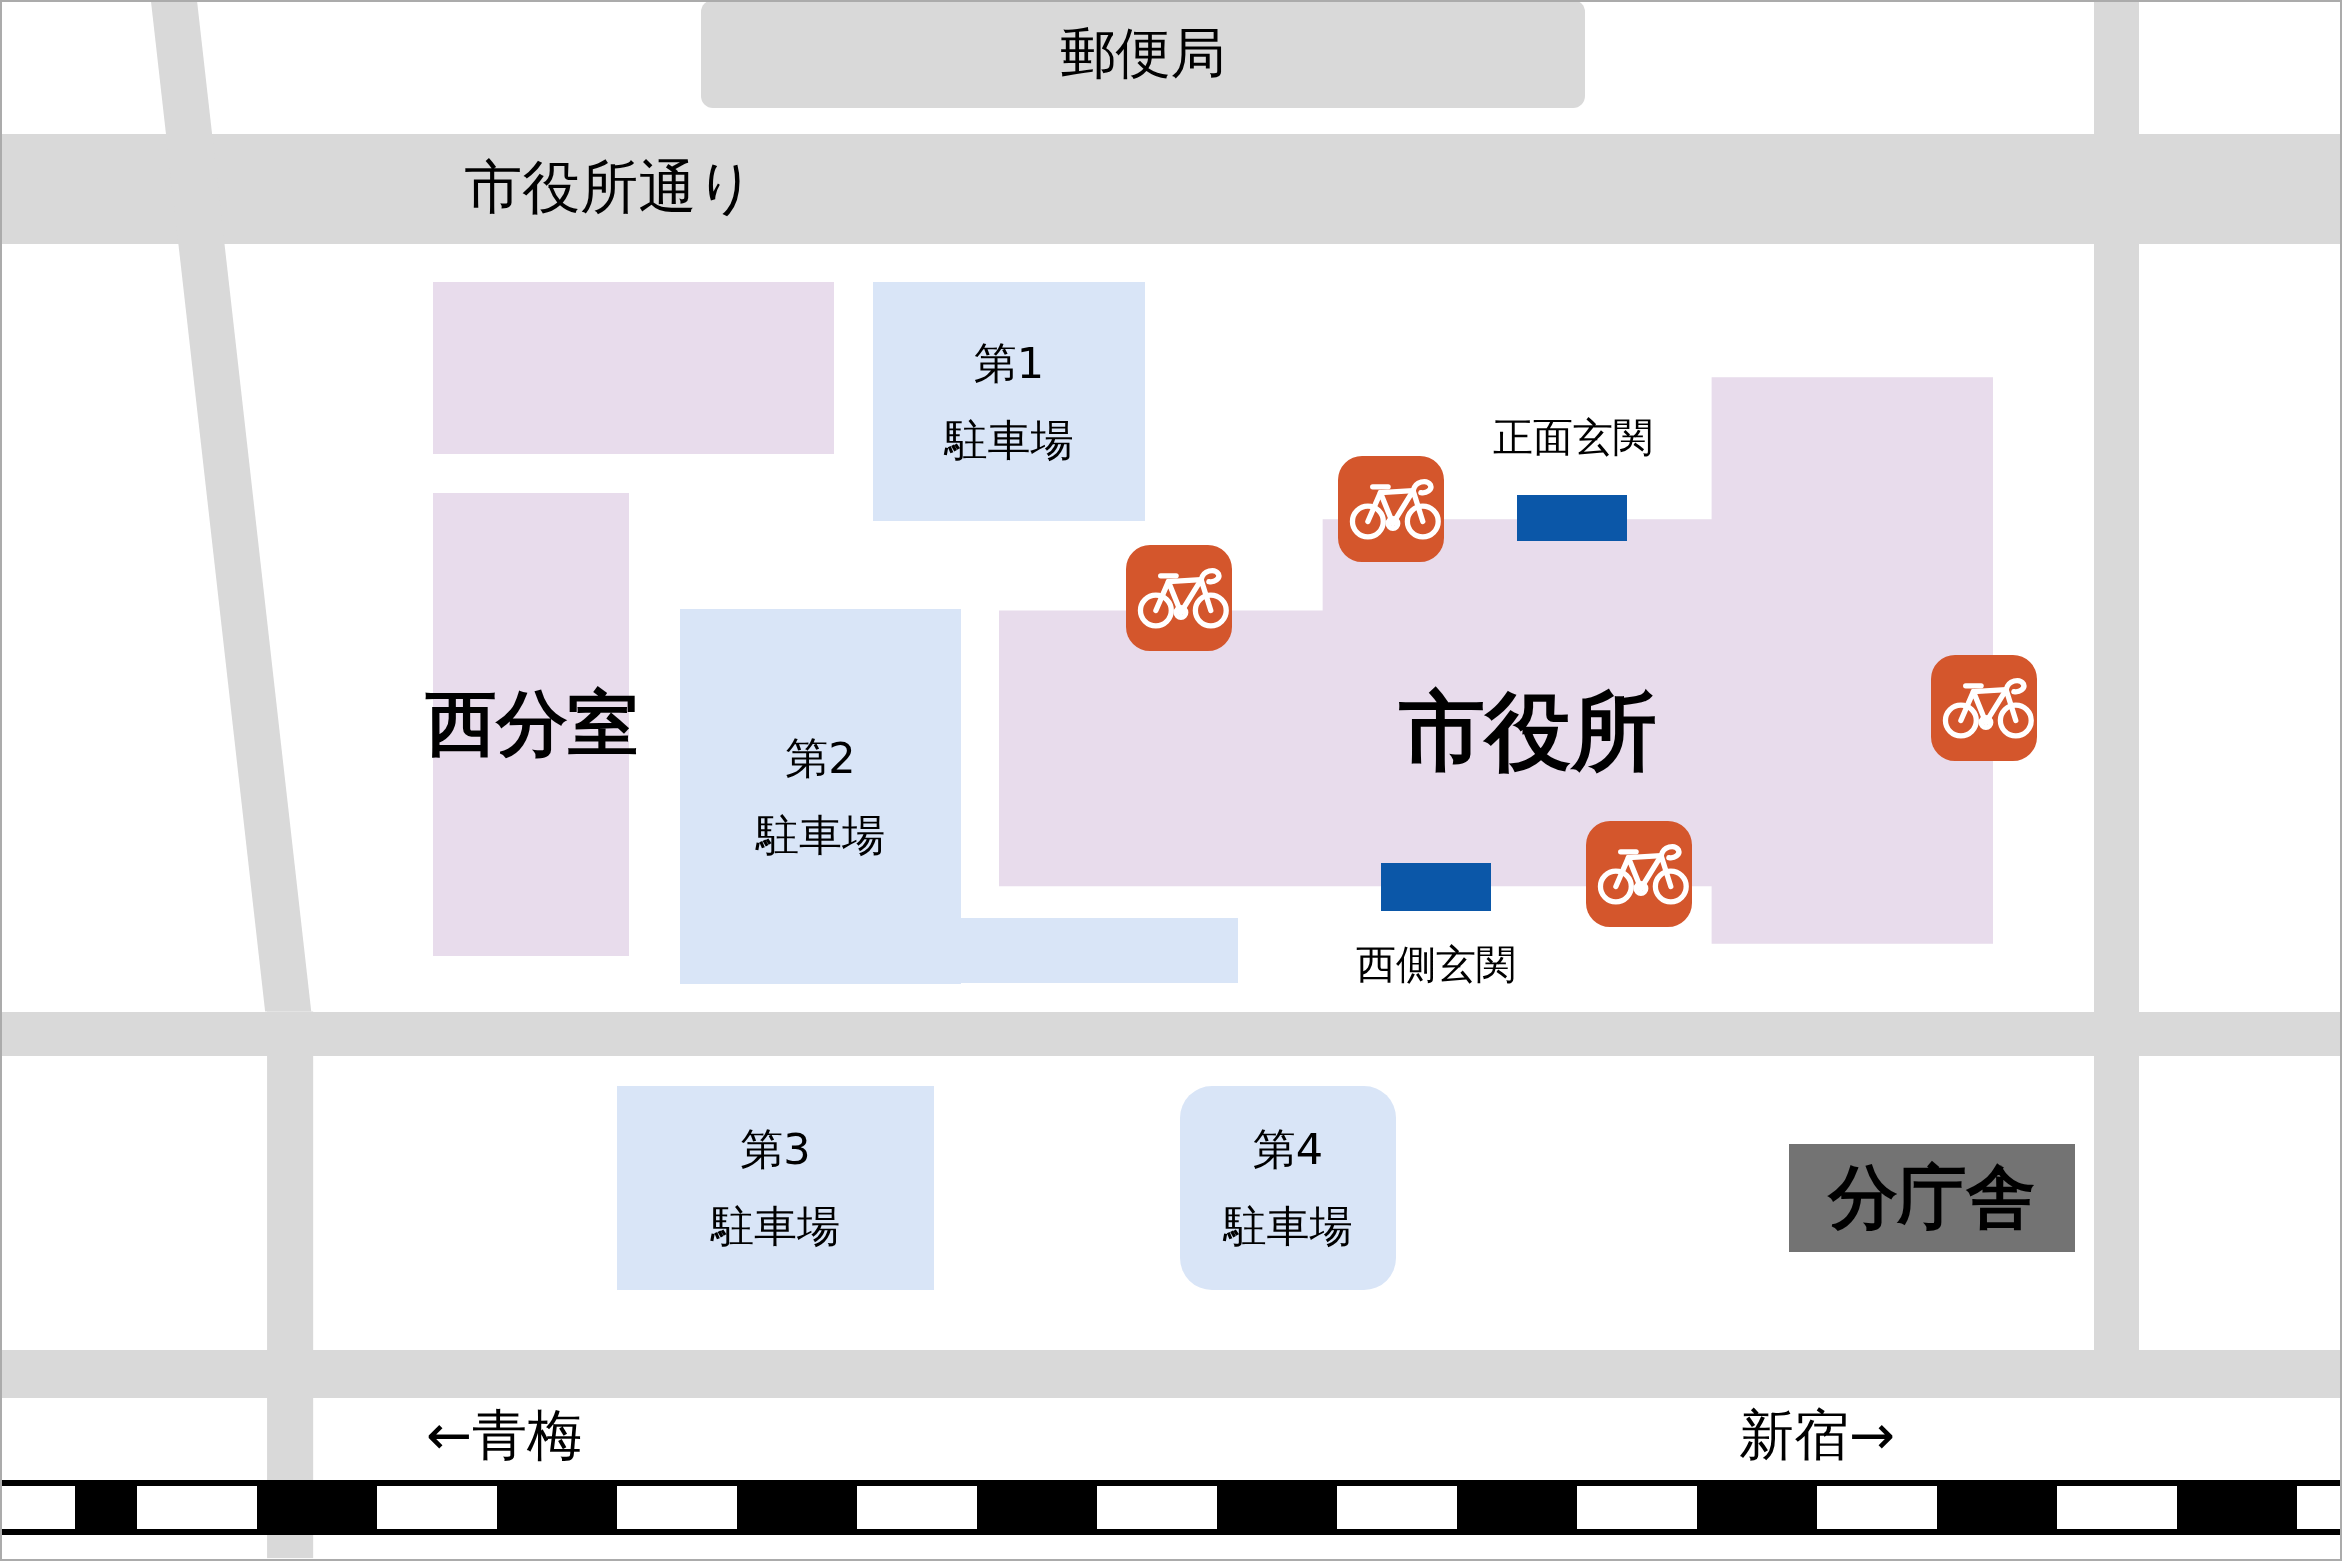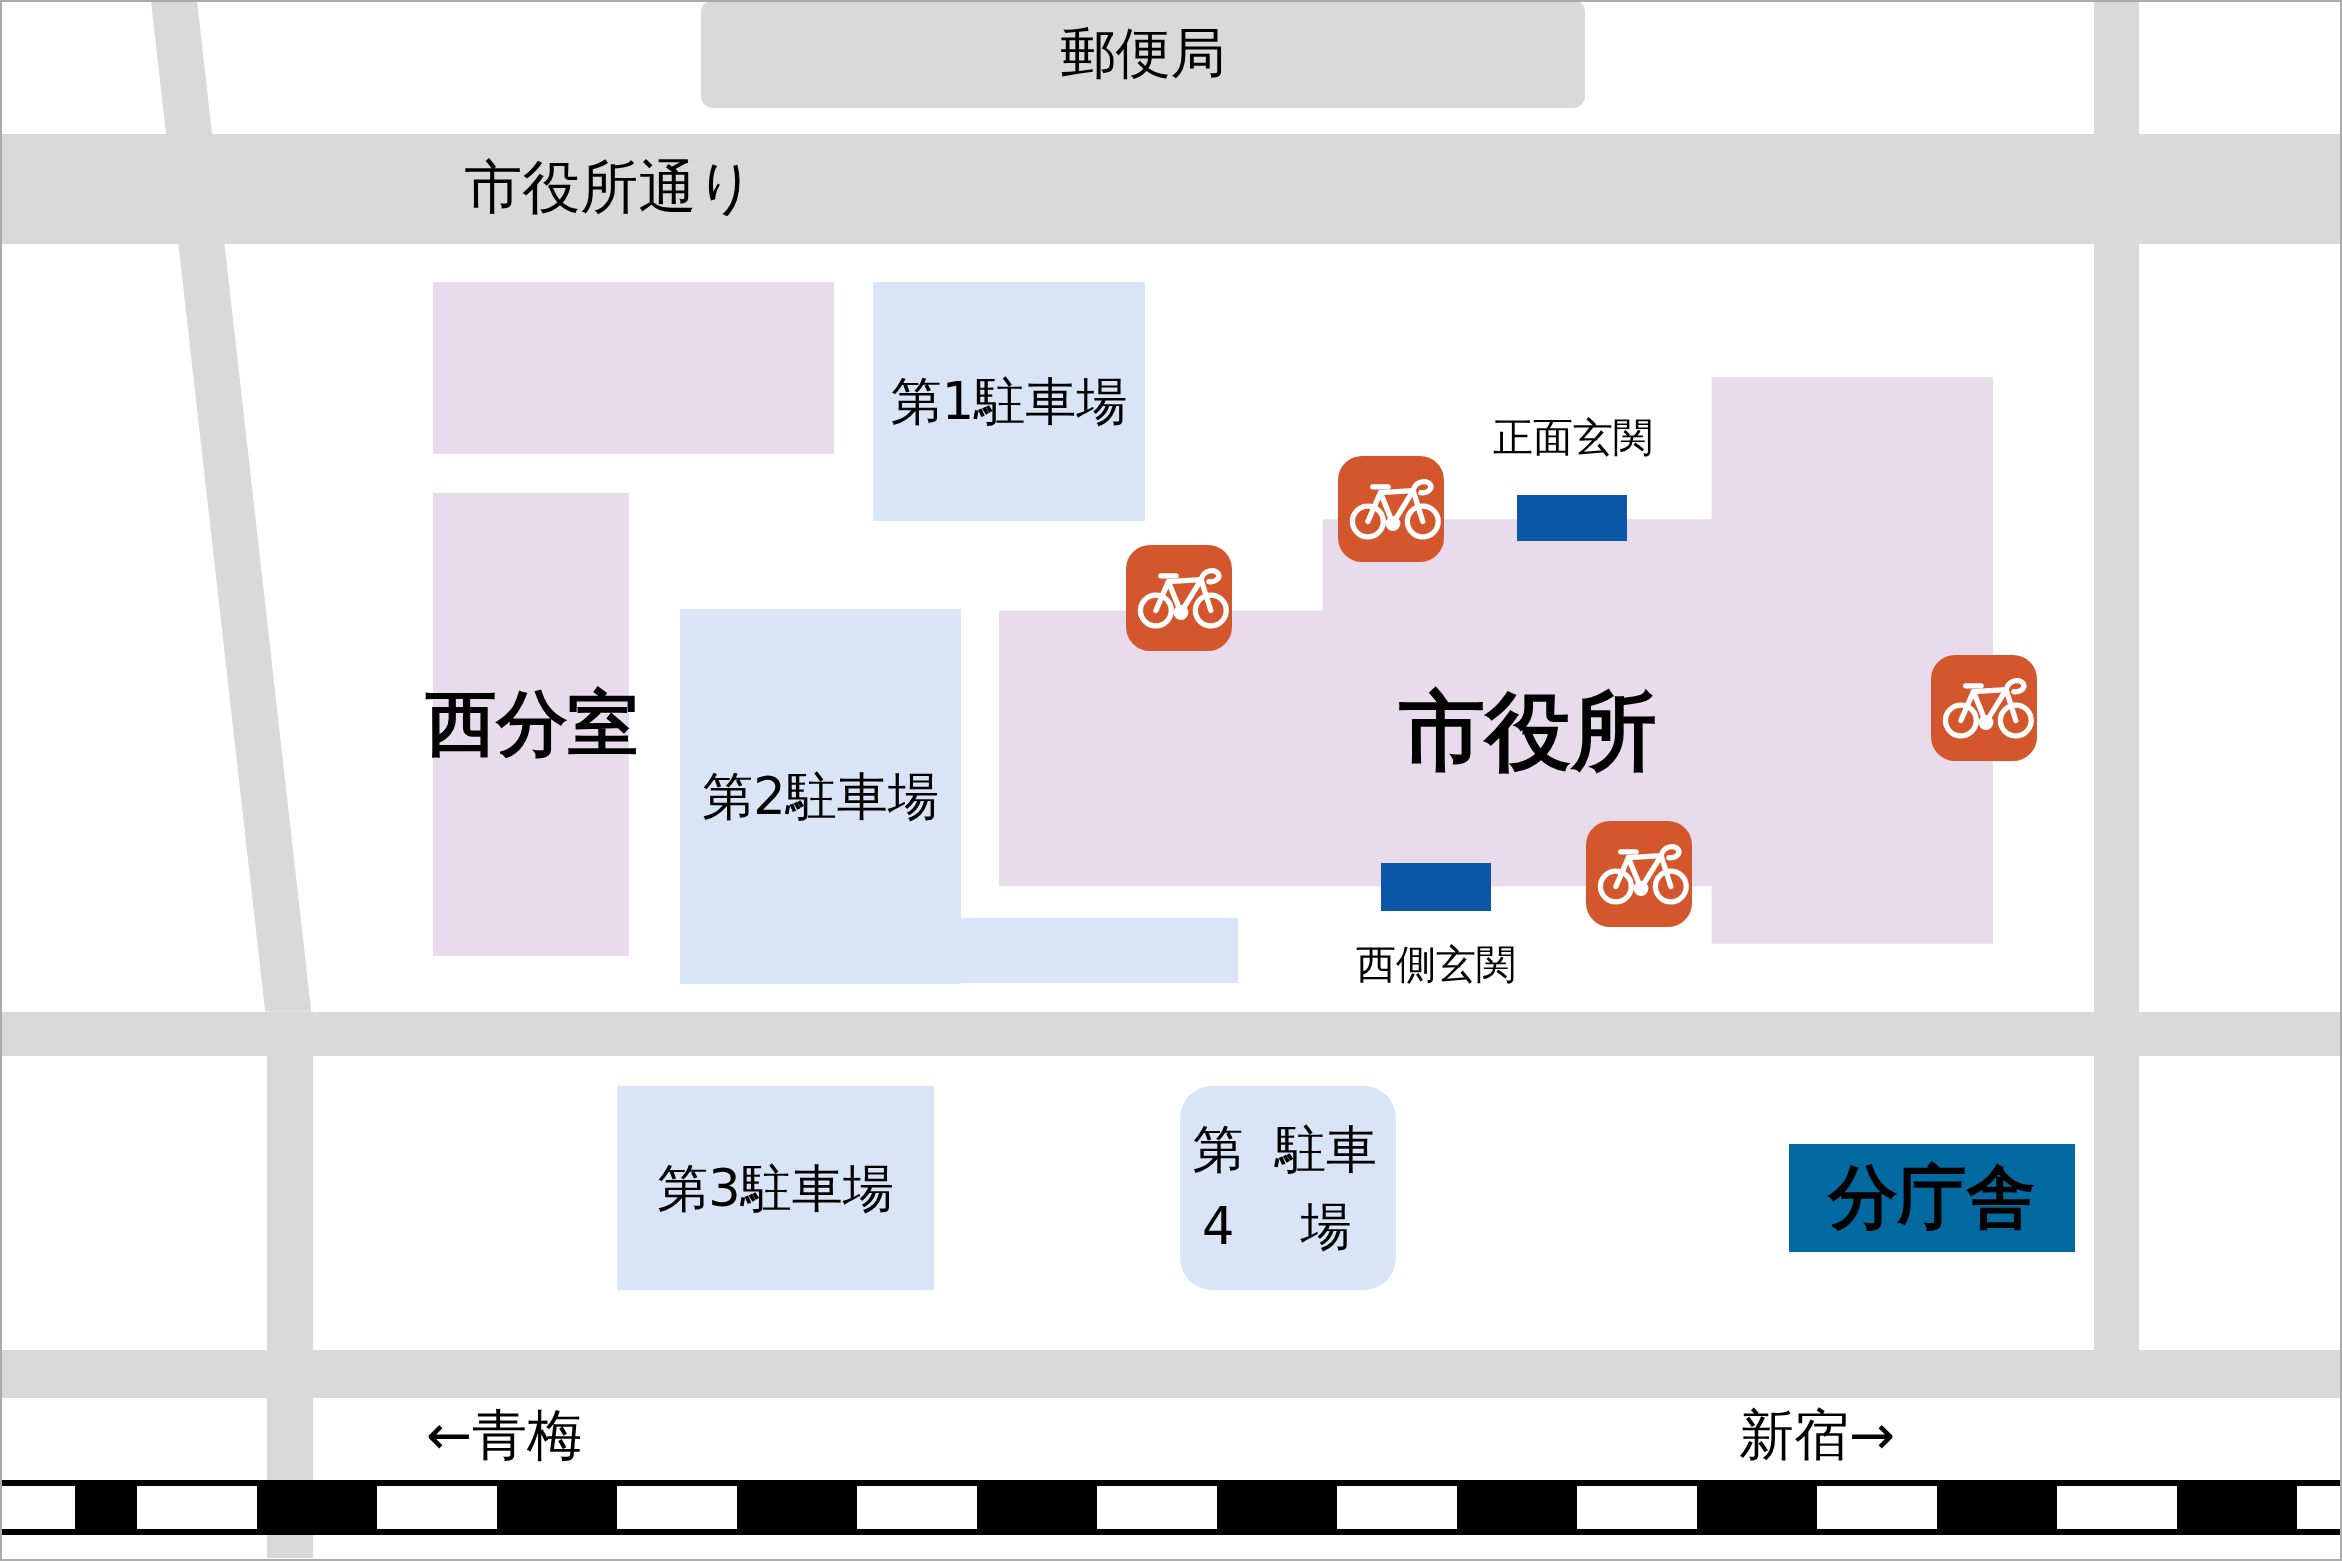--- a/index.html
+++ b/index.html
@@ -7,29 +7,29 @@
     position:relative;
     width:2342px;height:1561px;
     background:#ffffff;
     overflow:hidden;
     font-family:"DejaVu Sans","Liberation Sans",sans-serif;
     color:#000;
   }
   .road{position:absolute;background:#d9d9d9;}
   .bldg{position:absolute;background:#e8dcec;}
   .parking{position:absolute;background:#d9e5f7;display:flex;align-items:center;justify-content:center;}
-  .parking-label{display:flex;align-items:center;font-size:51px;line-height:77px;text-align:center;}
+  .parking-label{display:flex;flex-direction:column;align-items:center;font-size:43px;line-height:77px;text-align:center;}
   .entrance{position:absolute;background:#0b57a8;}
   .label-center{position:absolute;transform:translate(-50%,-50%);white-space:nowrap;line-height:1.15;}
   .street-label{font-size:58px;}
   .post-office{position:absolute;background:#d9d9d9;display:flex;align-items:center;justify-content:center;font-size:55px;}
   .entrance-label{font-size:40px;}
   .city-hall-label{font-size:86px;font-weight:bold;}
   .west-branch-label{font-size:71px;font-weight:bold;}
-  .branch-office{position:absolute;background:#0369a1;display:flex;align-items:center;justify-content:center;font-size:69px;font-weight:bold;font-family:Liberation Mono, monospace;}
+  .branch-office{position:absolute;background:#737373;display:flex;align-items:center;justify-content:center;font-size:69px;font-weight:bold;font-family:Liberation Mono, monospace;}
   .dir-label{font-size:55px;}
   .railway{position:absolute;left:0;top:1480px;width:2342px;height:55px;background:#000;}
   .rail-stripes{position:absolute;left:0;top:5.8px;width:100%;height:43px;
     background:repeating-linear-gradient(90deg,#fff 0 120px,#000 120px 240px);
     background-position:137px 0;}
   .bike-icon{position:absolute;width:106px;height:106px;}
   .map-frame{position:absolute;left:0;top:0;right:0;bottom:0;border:2.9px solid #ababab;box-sizing:border-box;pointer-events:none;z-index:50;}
   svg.shape{position:absolute;display:block;}
 </style>
 </head>

